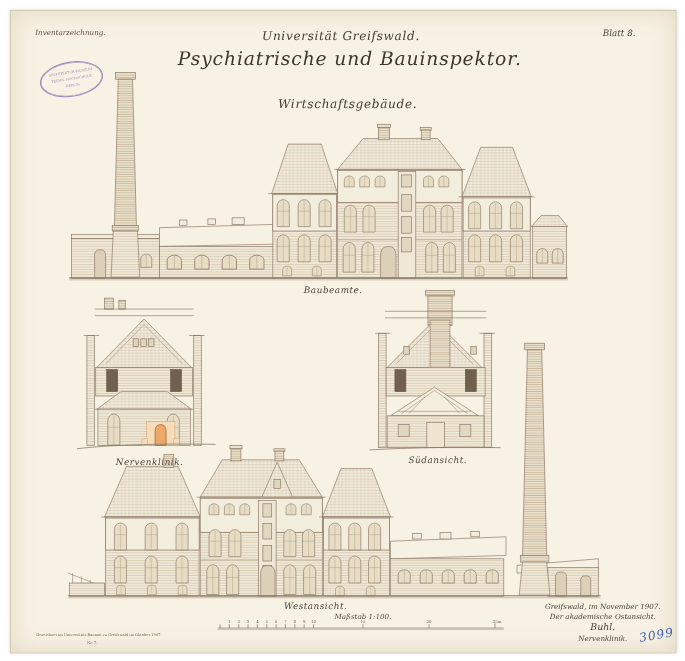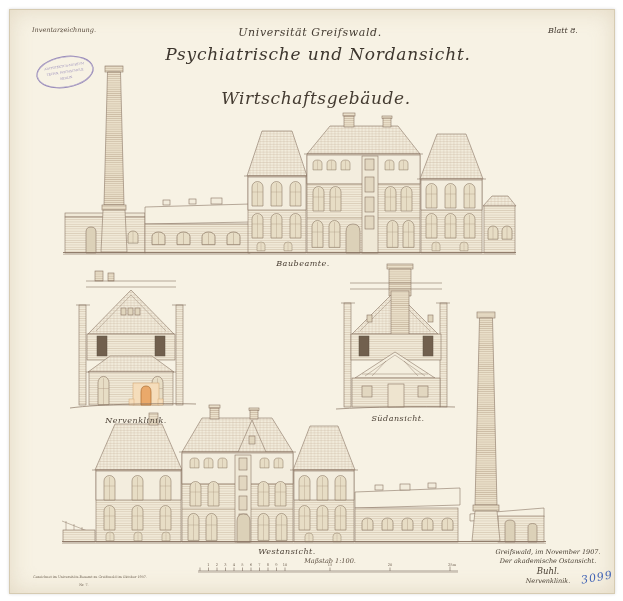--- a/index.html
+++ b/index.html
@@ -345,23 +345,23 @@
     </g>
   </g>
 </svg>
 
 <div class="ov hand" style="left:32px;top:26px;font-size:6.5px;color:#5a4c3e;">Inventarzeichnung.</div>
 
 <div class="ov hand" style="left:548px;top:26px;font-size:8px;">Blatt 8.</div>
 
 <div class="ov hand ctr" style="left:160px;top:26px;width:300px;font-size:11px;letter-spacing:.6px;">Universität Greifswald.</div>
 
-<div class="ov hand ctr" style="left:118px;top:44px;width:400px;font-size:17px;letter-spacing:.8px;color:#3d362e;">Psychiatrische und Nordansicht.</div>
-
-<div class="ov hand ctr" style="left:166px;top:88px;width:300px;font-size:17px;letter-spacing:.6px;">Wirtschaftsgebäude.</div>
+<div class="ov hand ctr" style="left:118px;top:44px;width:400px;font-size:17px;letter-spacing:.8px;color:#3d362e;">Psychiatrische und Bauinspektor.</div>
+
+<div class="ov hand ctr" style="left:166px;top:88px;width:300px;font-size:11px;letter-spacing:.6px;">Wirtschaftsgebäude.</div>
 
 <div class="ov hand ctr cap" style="left:253px;top:259px;width:100px;">Baubeamte.</div>
 
 <div class="ov hand ctr cap" style="left:86px;top:416px;width:100px;">Nervenklinik.</div>
 
 <div class="ov hand ctr cap" style="left:348px;top:414px;width:100px;">Südansicht.</div>
 
 <div class="ov hand ctr cap" style="left:237px;top:547px;width:100px;">Westansicht.</div>
 
 <div class="ov hand ctr" style="left:280px;top:557px;width:100px;font-size:6.5px;color:#5a4c3e;">Maßstab 1:100.</div>

